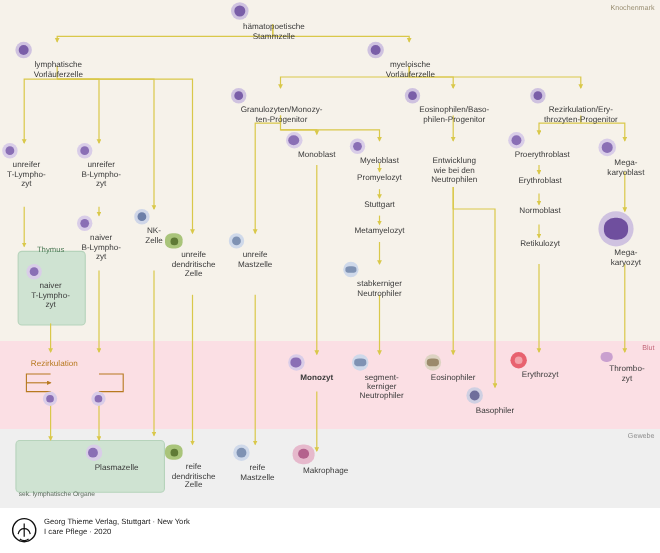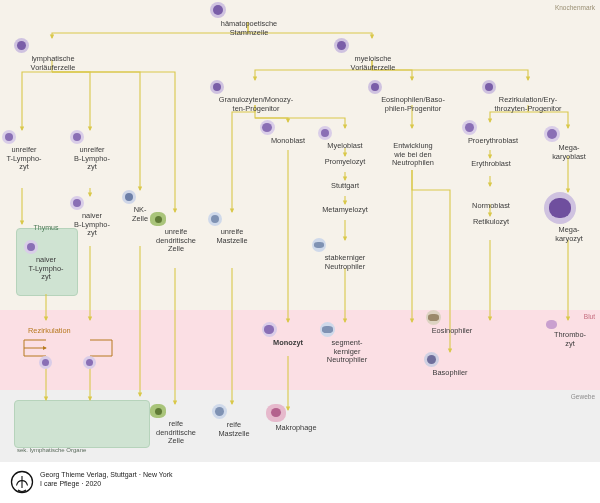--- a/index.html
+++ b/index.html
@@ -288,21 +288,21 @@
     <span class="c" style="width:15px;height:15px;background:#d9cde8;">
       <span class="nuc" style="left:3px;top:3px;width:9px;height:9px;background:#8a6fb5;"></span>
     </span>
     <div class="lbl">Proerythroblast</div>
   </div>
 
   <div class="node" style="left:462px;top:158px;width:58px;">
     <div class="lbl">Erythroblast</div>
   </div>
 
-  <div class="node" style="left:462px;top:186px;width:58px;margin-top:14px;">
+  <div class="node" style="left:462px;top:186px;width:58px;">
     <div class="lbl">Normoblast</div>
   </div>
 
   <div class="node" style="left:462px;top:216px;width:58px;">
     <div class="lbl">Retikulozyt</div>
   </div>
 
   <div class="node" style="left:544px;top:126px;width:50px;">
     <span class="c" style="width:16px;height:16px;background:#d9cde8;">
       <span class="nuc" style="left:3px;top:3px;width:10px;height:10px;background:#8a6fb5;"></span>
@@ -355,42 +355,54 @@
 
   <div class="node" style="left:320px;top:322px;width:54px;">
     <span class="c" style="width:15px;height:15px;background:#cfd9ea;">
       <span class="nuc" style="left:2px;top:4px;width:11px;height:7px;background:#7f92b3;border-radius:40%;"></span>
     </span>
     <div class="lbl">segment-
 kerniger
 Neutrophiler</div>
   </div>
 
-  <div class="node" style="left:386px;top:310px;width:52px;margin-left:40px;">
+  <div class="node" style="left:386px;top:322px;width:52px;">
     <span class="c" style="width:15px;height:15px;background:#ddd3c2;">
       <span class="nuc" style="left:2px;top:4px;width:11px;height:7px;background:#9b8a6b;border-radius:40%;"></span>
     </span>
     <div class="lbl">Eosinophiler</div>
   </div>
 
   <div class="node" style="left:424px;top:352px;width:52px;">
     <span class="c" style="width:15px;height:15px;background:#cfd0e2;">
       <span class="nuc" style="left:3px;top:3px;width:9px;height:9px;background:#6f6e9b;"></span>
     </span>
     <div class="lbl">Basophiler</div>
   </div>
 
+  <div class="node" style="left:464px;top:320px;width:54px;">
+    <span class="c" style="width:15px;height:15px;background:#e8626f;">
+      <span class="nuc" style="left:4px;top:4px;width:7px;height:7px;background:#f2a3aa;"></span>
+    </span>
+    <div class="lbl">Erythrozyt</div>
+  </div>
 
   <div class="node" style="left:546px;top:320px;width:48px;">
     <span class="c" style="width:11px;height:9px;background:#c9a0cf;border-radius:45%;"></span>
     <div class="lbl">Thrombo-
 zyt</div>
   </div>
 
 
+  <div class="node" style="left:78px;top:404px;width:56px;">
+    <span class="c" style="width:15px;height:15px;background:#d9cde8;">
+      <span class="nuc" style="left:2px;top:3px;width:9px;height:9px;background:#8a6fb5;"></span>
+    </span>
+    <div class="lbl">Plasmazelle</div>
+  </div>
 
   <div class="node" style="left:150px;top:404px;width:52px;">
     <span class="c" style="width:16px;height:14px;background:#a9c47a;border-radius:40%;">
       <span class="nuc" style="left:5px;top:4px;width:7px;height:7px;background:#5f7a36;"></span>
     </span>
     <div class="lbl">reife
 dendritische
 Zelle</div>
   </div>
 

